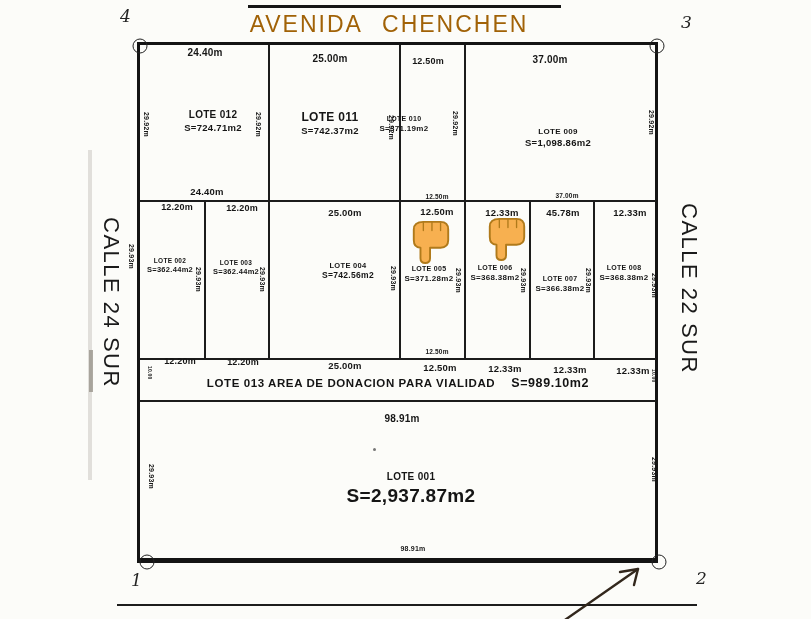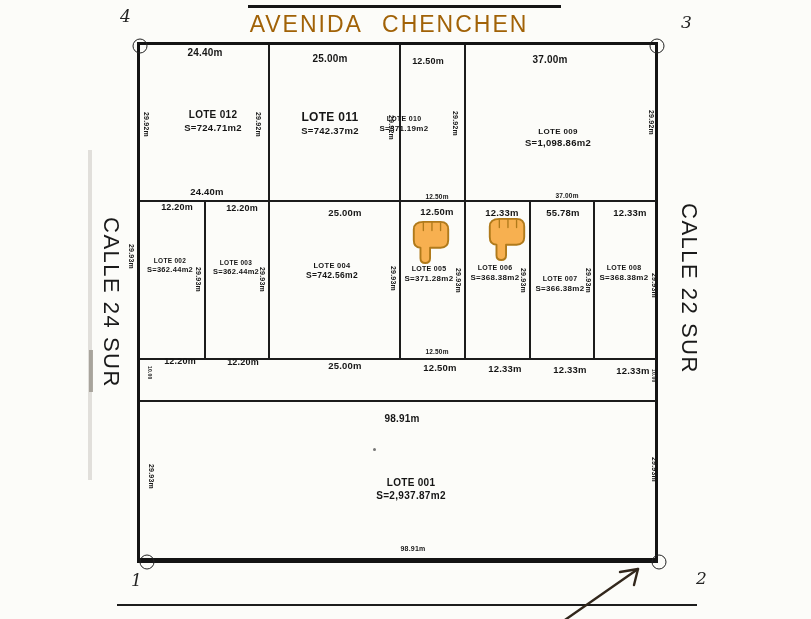--- a/index.html
+++ b/index.html
@@ -42,20 +42,23 @@
 <div id="scene">
 
   <div id="avenue-line"></div>
   <div id="avenue-top" class="street-h">AVENIDA CHENCHEN</div>
 
   <div id="plat-border"></div>
 
   <div class="street-v" style="left:124px;top:217px">CALLE 24 SUR</div>
   <div class="street-v" style="left:702px;top:203px">CALLE 22 SUR</div>
 
+  <div id="donation-strip">
+    <span>LOTE 013 AREA DE DONACION PARA VIALIDAD</span><span class="area">S=989.10m2</span>
+  </div>
 
   <div id="bottom-underline"></div>
 
   <svg style="position:absolute;left:552px;top:552px" width="96" height="67" viewBox="0 0 96 67">
     <path d="M10,70 L86,17" stroke="#32271c" stroke-width="2.4" fill="none" stroke-linecap="round"></path>
     <path d="M86,17 L68,20 M86,17 L82,33" stroke="#32271c" stroke-width="2.4" fill="none" stroke-linecap="round"></path>
   </svg>
 
   <div class="scan-streak"></div>
   <div class="scan-blob"></div>
@@ -77,21 +80,21 @@
     <div class="dim" style="left: 428px; top: 56px; font-size: 9px;">12.50m</div>
     <div class="dim" style="left: 550px; top: 54px; font-size: 10px;">37.00m</div>
     <div class="dim" style="left: 207px; top: 186px; font-size: 9.5px;">24.40m</div>
     <div class="dim" style="left: 437px; top: 193px; font-size: 6.5px;">12.50m</div>
     <div class="dim" style="left: 567px; top: 192px; font-size: 6.5px;">37.00m</div>
     <div class="dim" style="left: 177px; top: 202px; font-size: 9px;">12.20m</div>
     <div class="dim" style="left: 242px; top: 203px; font-size: 9px;">12.20m</div>
     <div class="dim" style="left: 345px; top: 207px; font-size: 9.5px;">25.00m</div>
     <div class="dim" style="left: 437px; top: 206px; font-size: 9.5px;">12.50m</div>
     <div class="dim" style="left: 502px; top: 207px; font-size: 9.5px;">12.33m</div>
-    <div class="dim" style="left: 563px; top: 207px; font-size: 9.5px;">55.78m</div>
+    <div class="dim" style="left: 563px; top: 207px; font-size: 9.5px;">45.78m</div>
     <div class="dim" style="left: 630px; top: 207px; font-size: 9.5px;">12.33m</div>
     <div class="dim" style="left: 437px; top: 348px; font-size: 6.5px;">12.50m</div>
     <div class="dim" style="left: 180px; top: 356px; font-size: 9px;">12.20m</div>
     <div class="dim" style="left: 243px; top: 357px; font-size: 9px;">12.20m</div>
     <div class="dim" style="left: 345px; top: 360px; font-size: 9.5px;">25.00m</div>
     <div class="dim" style="left: 440px; top: 362px; font-size: 9.5px;">12.50m</div>
     <div class="dim" style="left: 505px; top: 363px; font-size: 9.5px;">12.33m</div>
     <div class="dim" style="left: 570px; top: 364px; font-size: 9.5px;">12.33m</div>
     <div class="dim" style="left: 633px; top: 365px; font-size: 9.5px;">12.33m</div>
     <div class="dim" style="left: 402px; top: 413px; font-size: 10px;">98.91m</div>
@@ -130,21 +133,21 @@
       <div style="font-size: 9.5px;">S=1,098.86m2</div>
     </div>
     <div class="lot" style="left: 170px; top: 266px;">
       <div style="font-size: 6.5px;">LOTE 002</div>
       <div style="font-size: 7.5px;">S=362.44m2</div>
     </div>
     <div class="lot" style="left: 236px; top: 268px;">
       <div style="font-size: 6.5px;">LOTE 003</div>
       <div style="font-size: 7.5px;">S=362.44m2</div>
     </div>
-    <div class="lot" style="left: 332px; top: 271px;">
+    <div class="lot" style="left: 348px; top: 271px;">
       <div style="font-size: 7.5px;">LOTE 004</div>
       <div style="font-size: 8.5px; text-align: center;">S=742.56m2</div>
     </div>
     <div class="lot" style="left: 429px; top: 274px;">
       <div style="font-size: 7px;">LOTE 005</div>
       <div style="font-size: 8px;">S=371.28m2</div>
     </div>
     <div class="lot" style="left: 495px; top: 273px;">
       <div style="font-size: 7px;">LOTE 006</div>
       <div style="font-size: 8px;">S=368.38m2</div>
@@ -152,21 +155,21 @@
     <div class="lot" style="left: 560px; top: 284px;">
       <div style="font-size: 7px;">LOTE 007</div>
       <div style="font-size: 8px;">S=366.38m2</div>
     </div>
     <div class="lot" style="left: 624px; top: 273px;">
       <div style="font-size: 7px;">LOTE 008</div>
       <div style="font-size: 8px;">S=368.38m2</div>
     </div>
     <div class="lot" style="left: 411px; top: 489px;">
       <div style="font-size: 10px;">LOTE 001</div>
-      <div style="font-size: 10px;">S=2,937.87m2</div>
+      <div style="font-size: 19px;">S=2,937.87m2</div>
     </div>
     <div class="corner-num" style="left: 120px; top: 6px;">4</div>
     <div class="corner-circ" style="left: 140px; top: 46px;"></div>
     <div class="corner-num" style="left: 681px; top: 12px;">3</div>
     <div class="corner-circ" style="left: 657px; top: 46px;"></div>
     <div class="corner-num" style="left: 131px; top: 570px;">1</div>
     <div class="corner-circ" style="left: 147px; top: 562px;"></div>
     <div class="corner-num" style="left: 696px; top: 568px;">2</div>
     <div class="corner-circ" style="left: 659px; top: 562px;"></div>
     <div class="hand" style="left: 409px; top: 219px;"><svg width="44" height="46" viewBox="0 0 46 48">

